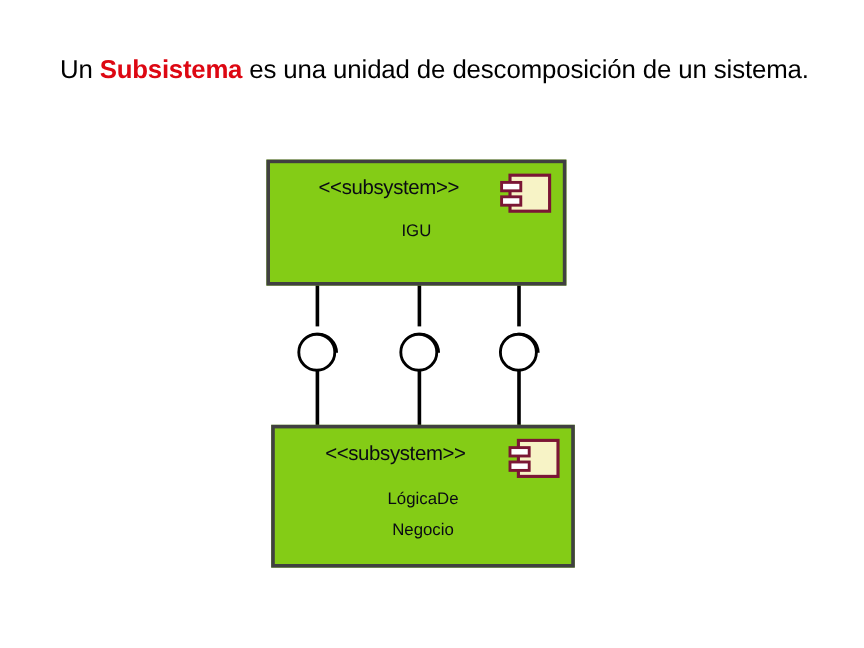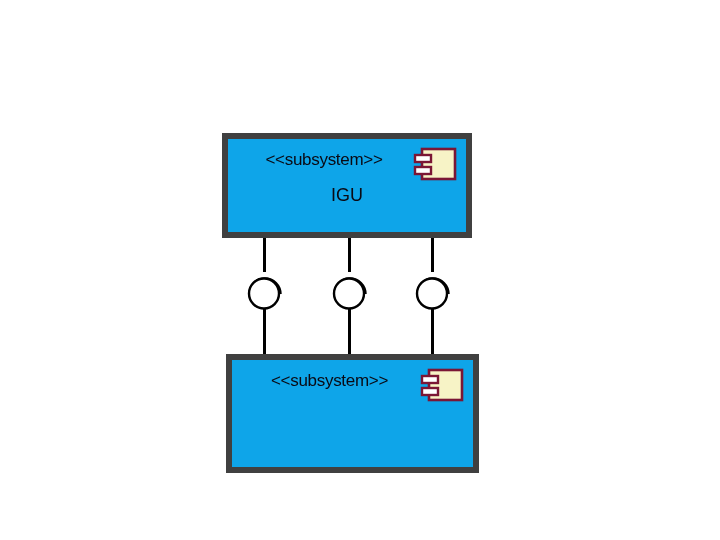--- a/index.html
+++ b/index.html
@@ -48,22 +48,22 @@
     top: 0;
     width: 720px;
     height: 540px;
     pointer-events: none;
   }
   #diagram > * { pointer-events: auto; }
 
   
   .subsystem-box {
     position: absolute;
-    background: #0ea5e9;
-    border: 6px solid #404040;
+    background: #84cc16;
+    border: 3px solid #404040;
     box-sizing: border-box;
   }
   #box-igu {
     left: 222px;
     top: 133px;
     width: 250px;
     height: 105px;
   }
   #box-logica {
     left: 226px;
@@ -82,21 +82,21 @@
     color: #0a0a14;
     letter-spacing: -0.3px;
     padding-right: 46px;
     box-sizing: border-box;
   }
   .box-name {
     position: absolute;
     left: 0;
     width: 100%;
     text-align: center;
-    font-size: 18px;
+    font-size: 14px;
     color: #0a0a14;
     line-height: 26px;
   }
   #box-igu .box-name { top: 43px; }
   #box-logica .box-name { top: 45px; }
 
   
   .component-icon {
     position: absolute;
     right: 8px;
@@ -128,20 +128,23 @@
     color: #1a1a1a;
     letter-spacing: 0.15px;
     white-space: nowrap;
   }
 </style>
 </head>
 <body>
 
 <div id="slide">
 
+  <div id="title-block">
+    <span>Un </span><span class="kw-red">Subsistema</span><span> es una unidad de descomposición de un sistema.</span>
+  </div>
 
   <div id="diagram">
 
     <div class="conn-line" style="left:263px; top:236px; height:36px;"></div>
     <div class="conn-line" style="left:348px; top:236px; height:36px;"></div>
     <div class="conn-line" style="left:431px; top:236px; height:36px;"></div>
 
     <div class="conn-line" style="left:263px; top:306px; height:50px;"></div>
     <div class="conn-line" style="left:348px; top:306px; height:50px;"></div>
     <div class="conn-line" style="left:431px; top:306px; height:50px;"></div>
@@ -187,18 +190,22 @@
       <div class="stereotype">&lt;&lt;subsystem&gt;&gt;</div>
 
       <div class="component-icon">
         <svg viewBox="0 0 46 35" width="46" height="35">
           <rect x="10" y="2" width="33" height="30" fill="#F7F3C6" stroke="#7B1635" stroke-width="2.6"></rect>
           <rect x="3" y="8" width="16" height="7" fill="#FFFFFF" stroke="#7B1635" stroke-width="2.4"></rect>
           <rect x="3" y="20" width="16" height="7" fill="#FFFFFF" stroke="#7B1635" stroke-width="2.4"></rect>
         </svg>
       </div>
 
+      <div class="box-name">
+        <div>LógicaDe</div>
+        <div>Negocio</div>
+      </div>
     </div>
 
   </div>
 
 
 </div>
 
 </body></html>

